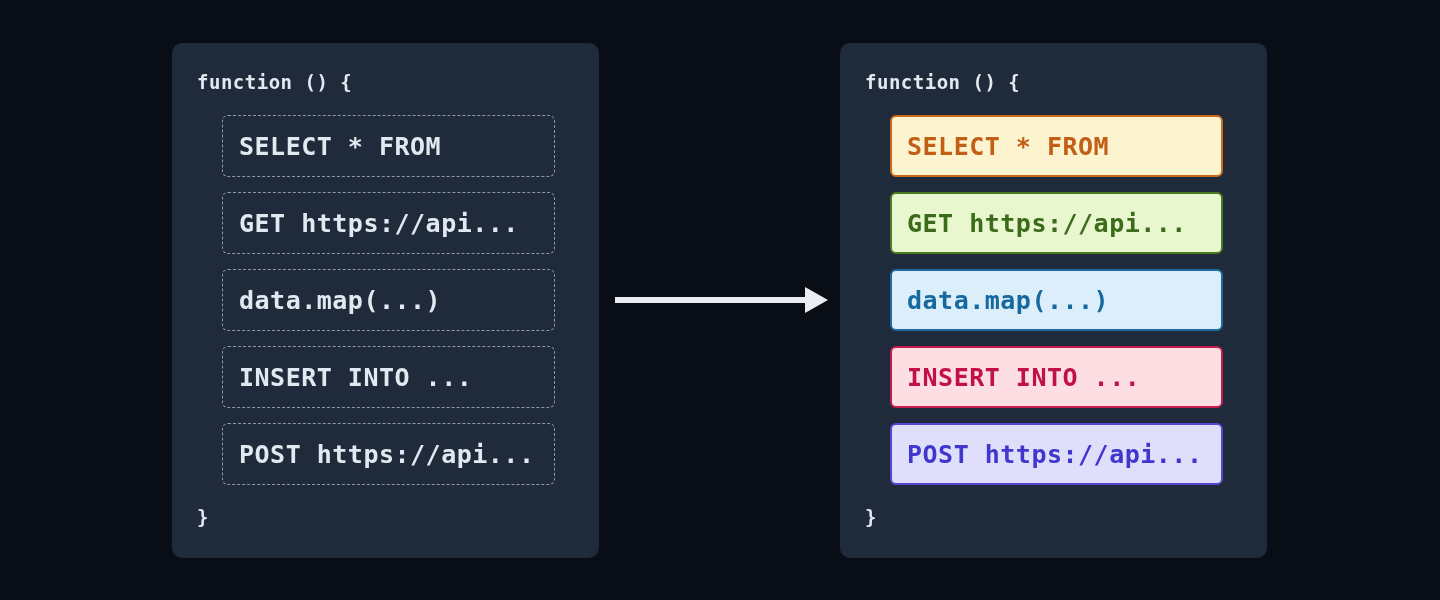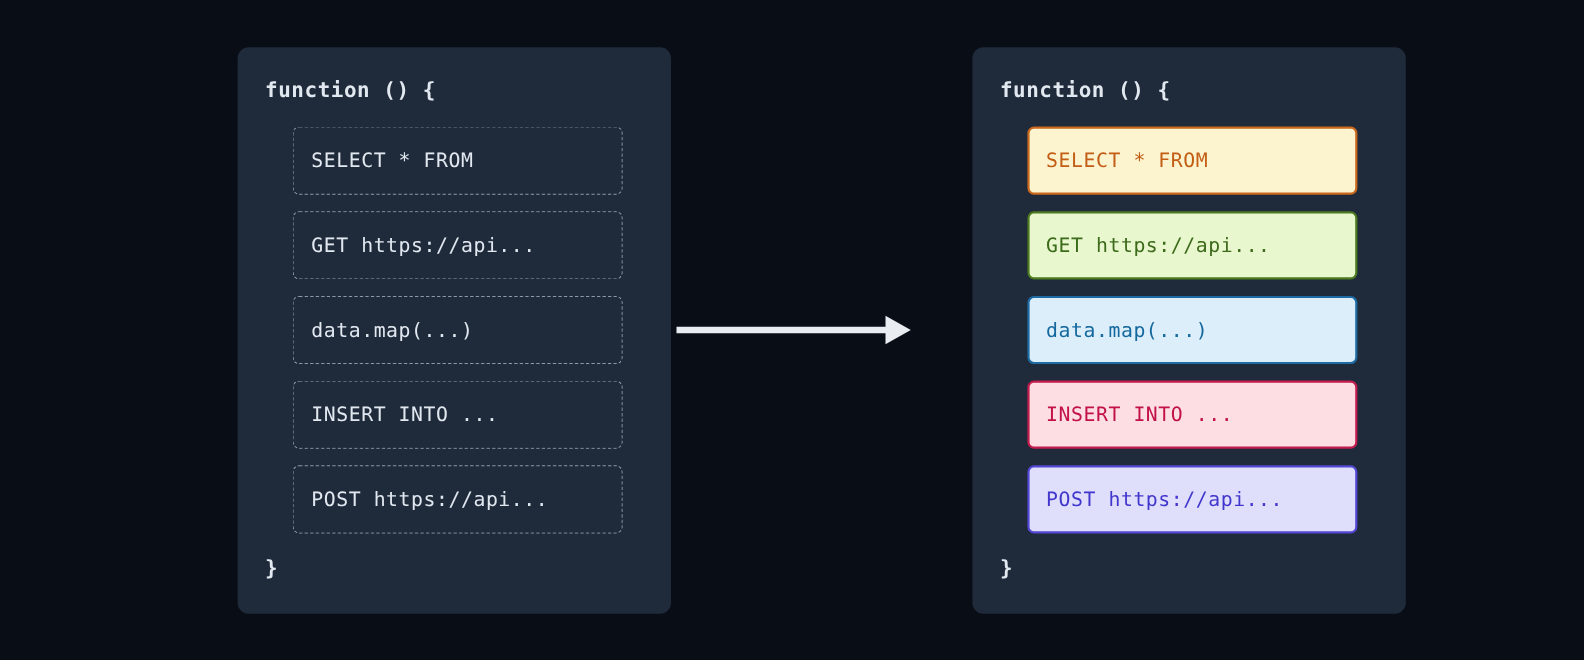--- a/index.html
+++ b/index.html
@@ -10,25 +10,24 @@
   }
   .stage {
     position: relative;
     width: 1440px;
     height: 600px;
     background: #090d16;
   }
   .panel {
     position: absolute;
     top: 43px;
-    width: 394px;
+    width: 427px;
     height: 515px;
     background: #1f2a3a;
     border-radius: 10px;
-    margin-left: 44px;
   }
   .panel-left { left: 172px; }
   .panel-right { left: 840px; }
   .code-title {
     margin: 27px 0 0 25px;
     font-size: 19px;
     line-height: 24px;
     font-weight: bold;
     letter-spacing: 0.5px;
     color: #e2e8f0;
@@ -37,22 +36,22 @@
     margin: 21px 44px 0 50px;
     display: flex;
     flex-direction: column;
     gap: 15px;
   }
   .snippet {
     height: 62px;
     display: flex;
     align-items: center;
     border-radius: 6px;
-    font-size: 18px;
-    font-weight: normal;
+    font-size: 25px;
+    font-weight: bold;
     letter-spacing: 0.5px;
   }
   .snippet-dashed {
     border: 1.5px dashed #8d98a8;
     color: #e2e8f0;
     background: transparent;
     padding-left: 16px;
   }
   .snippet-colored {
     border: 2px solid;

